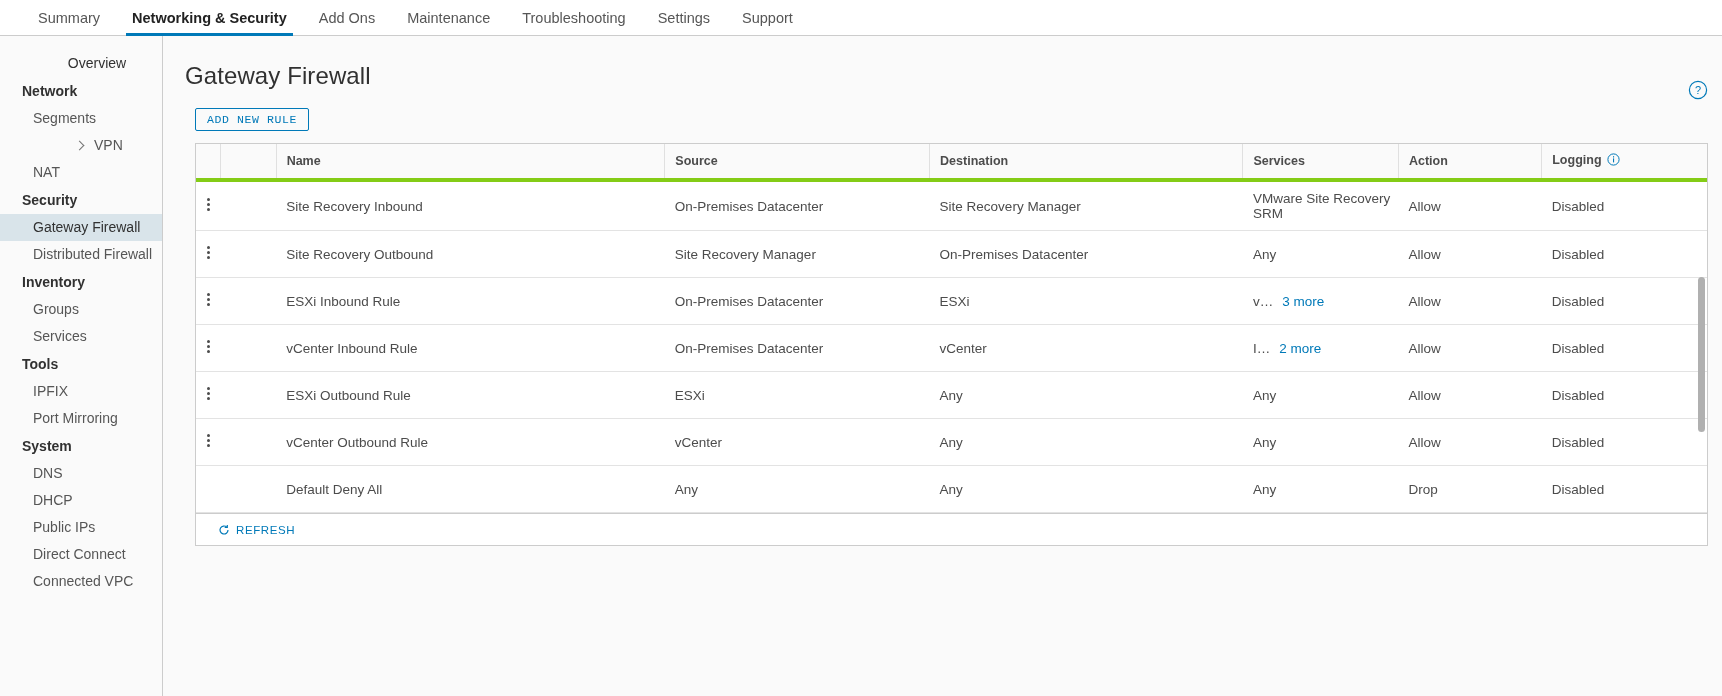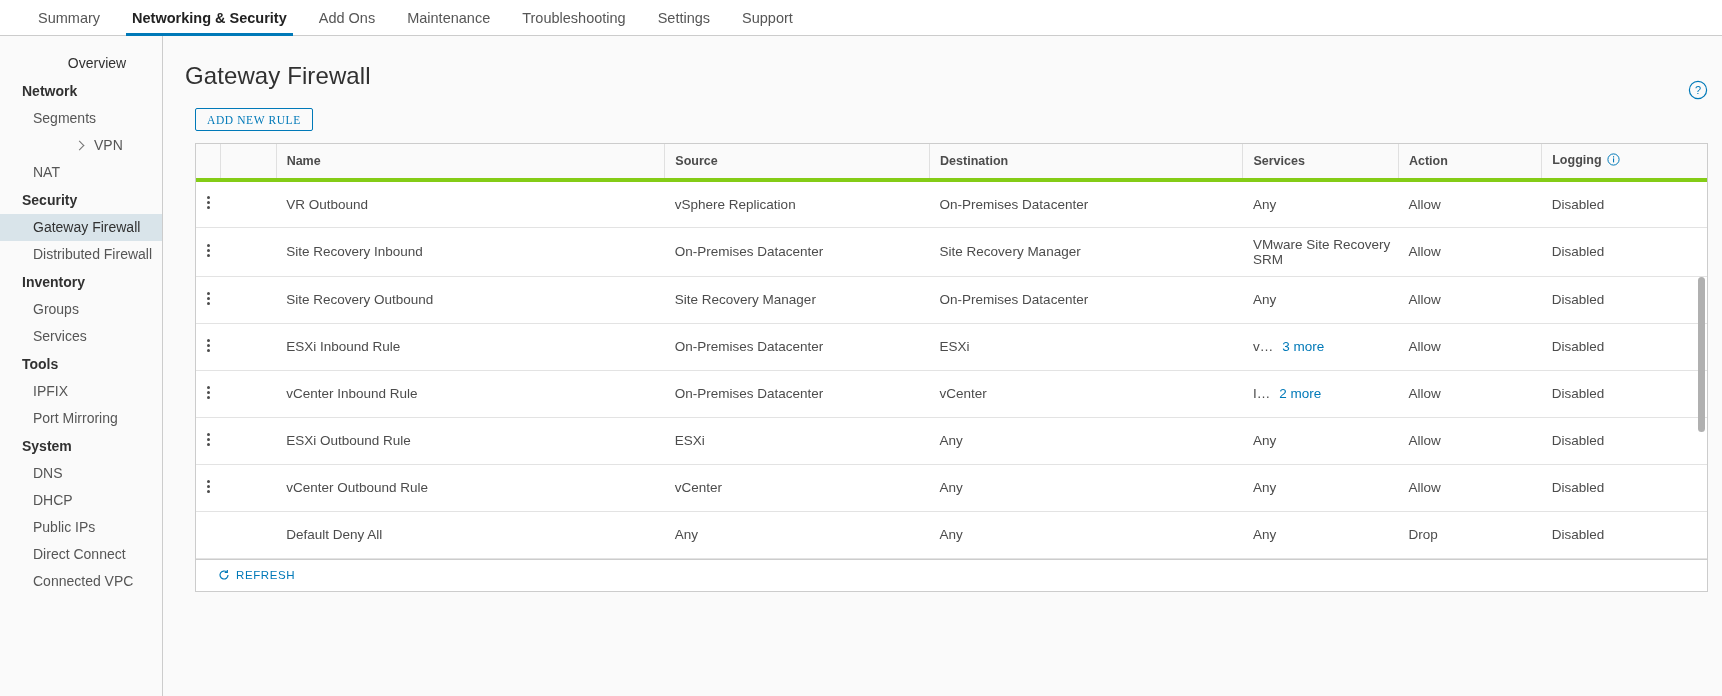--- a/index.html
+++ b/index.html
@@ -212,21 +212,21 @@
   .add-rule-btn {
     border: 1px solid #0079b8;
     color: #0079b8;
     background: transparent;
     font-size: 11.5px;
     letter-spacing: .6px;
     height: 23px;
     padding: 0 11px;
     border-radius: 2px;
     cursor: pointer;
-    font-family: Liberation Serif, serif;
+    font-family: Liberation Mono, monospace;
     display: inline-flex; align-items: center;
   }
   .table-outer {
     margin-top: 12px;
     border: 1px solid #cccccc;
     background: #fff;
     position: relative;
   }
   table.fw {
     width: 100%;
@@ -425,30 +425,20 @@
                   <th><span>Services</span></th>
                   <th><span>Action</span></th>
                   <th><span>Logging</span><span class="info-icon"><svg width="13" height="13" viewBox="0 0 13 13">
                         <circle cx="6.5" cy="6.5" r="5.6" fill="none" stroke="#0079b8" stroke-width="1"></circle>
                         <rect x="6" y="5.4" width="1.1" height="4" fill="#0079b8"></rect>
                         <rect x="6" y="3.2" width="1.1" height="1.3" fill="#0079b8"></rect>
                       </svg></span></th>
                 </tr>
             </thead>
             <tbody id="tbody">
-                <tr class="clipped-row">
-                  <td><span class="kebab"><span></span><span></span><span></span></span></td>
-                  <td></td>
-                  <td>VR Outbound</td>
-                  <td>vSphere Replication</td>
-                  <td>On-Premises Datacenter</td>
-                  <td><span class="svc-trunc">Any</span></td>
-                  <td>Allow</td>
-                  <td>Disabled</td>
-                </tr>
                 <tr>
                   <td><span class="kebab"><span></span><span></span><span></span></span></td>
                   <td></td>
                   <td>Site Recovery Inbound</td>
                   <td>On-Premises Datacenter</td>
                   <td>Site Recovery Manager</td>
                   <td><span class="svc-trunc">VMware Site Recovery SRM</span></td>
                   <td>Allow</td>
                   <td>Disabled</td>
                 </tr>

